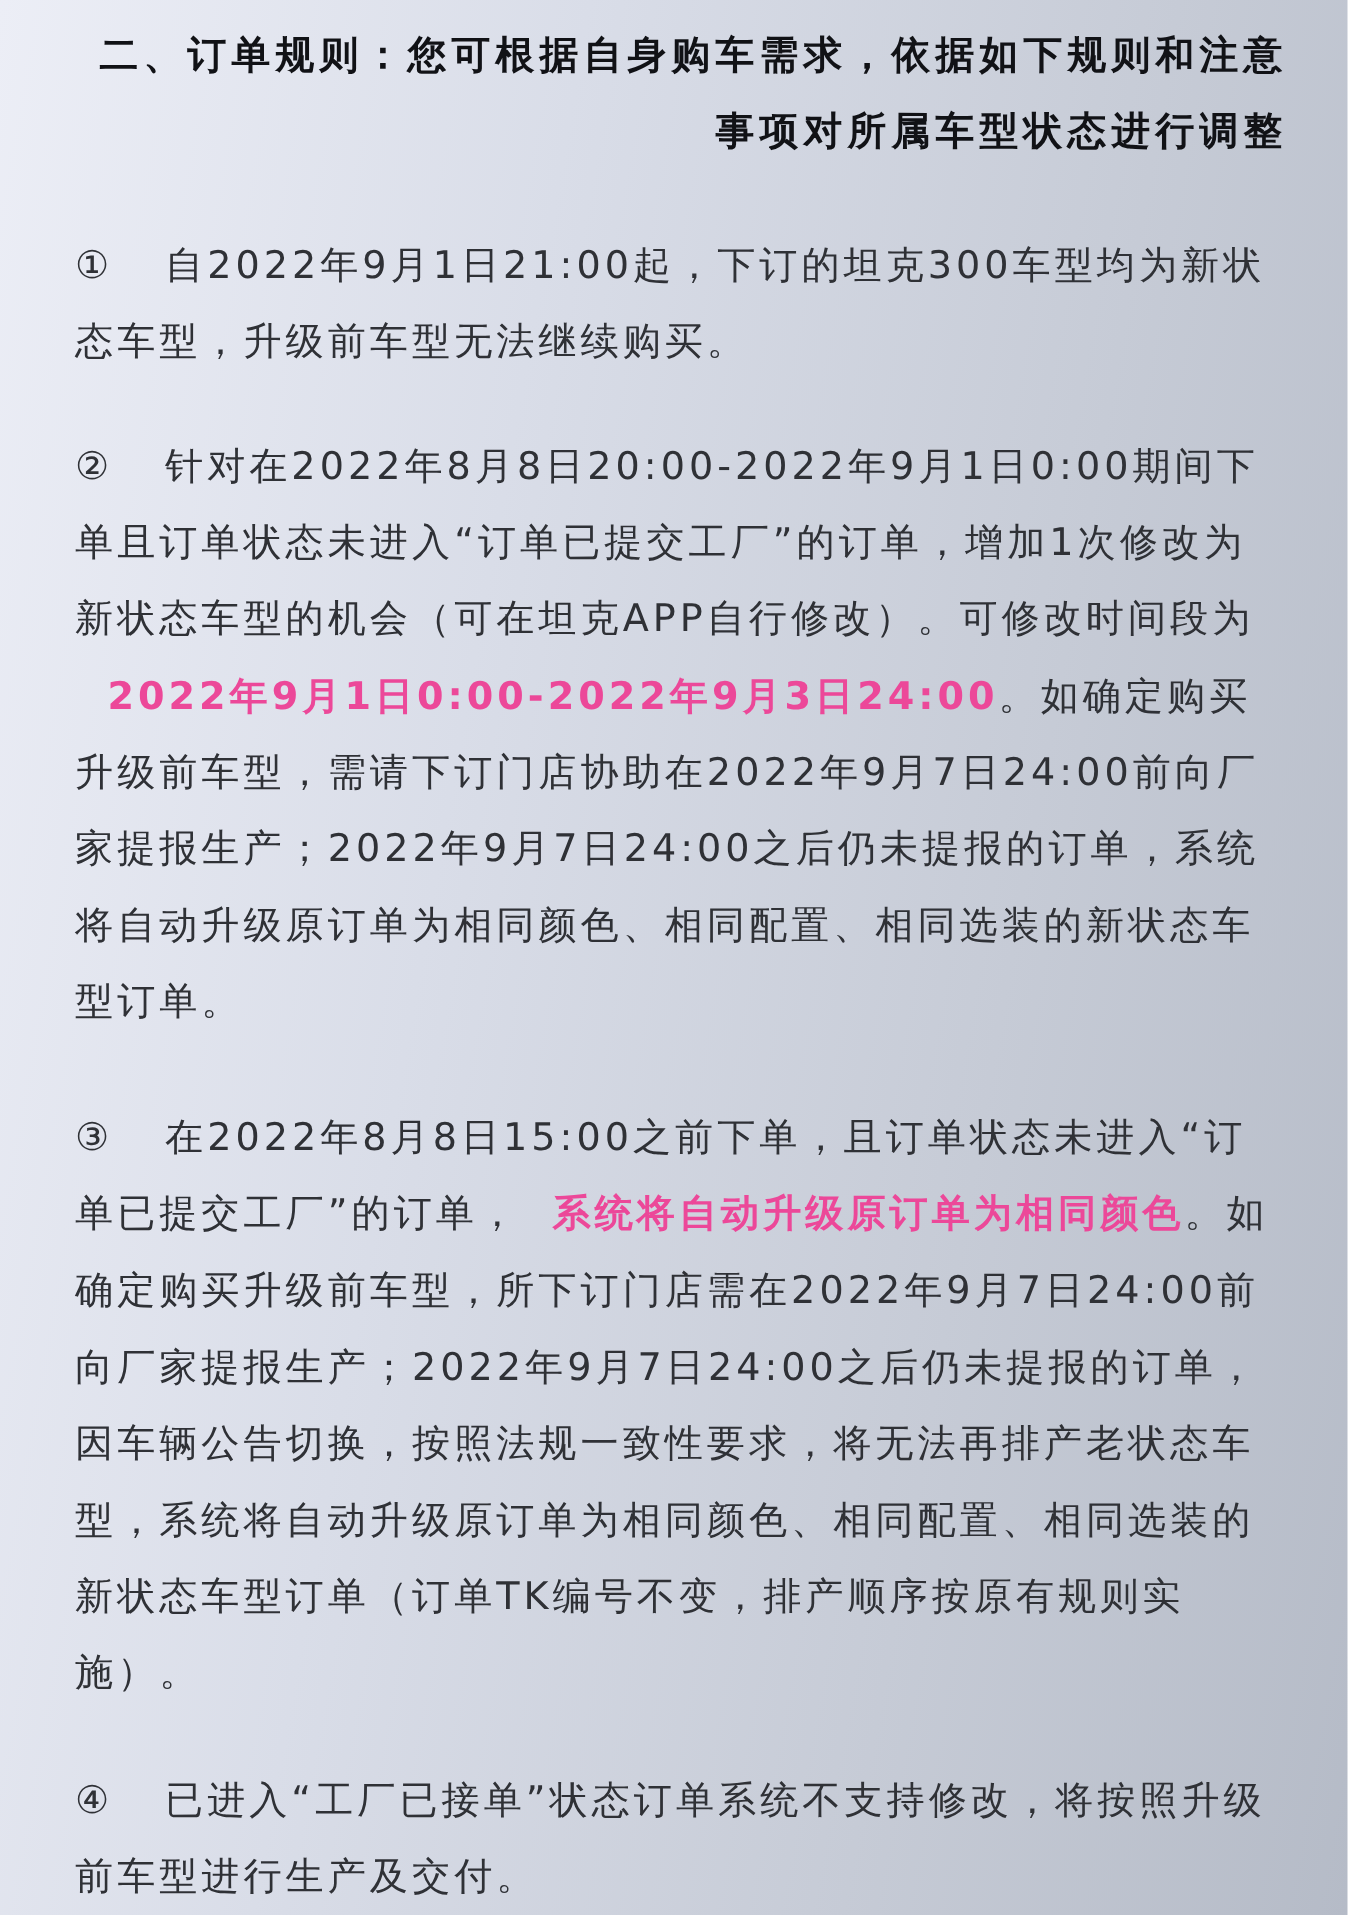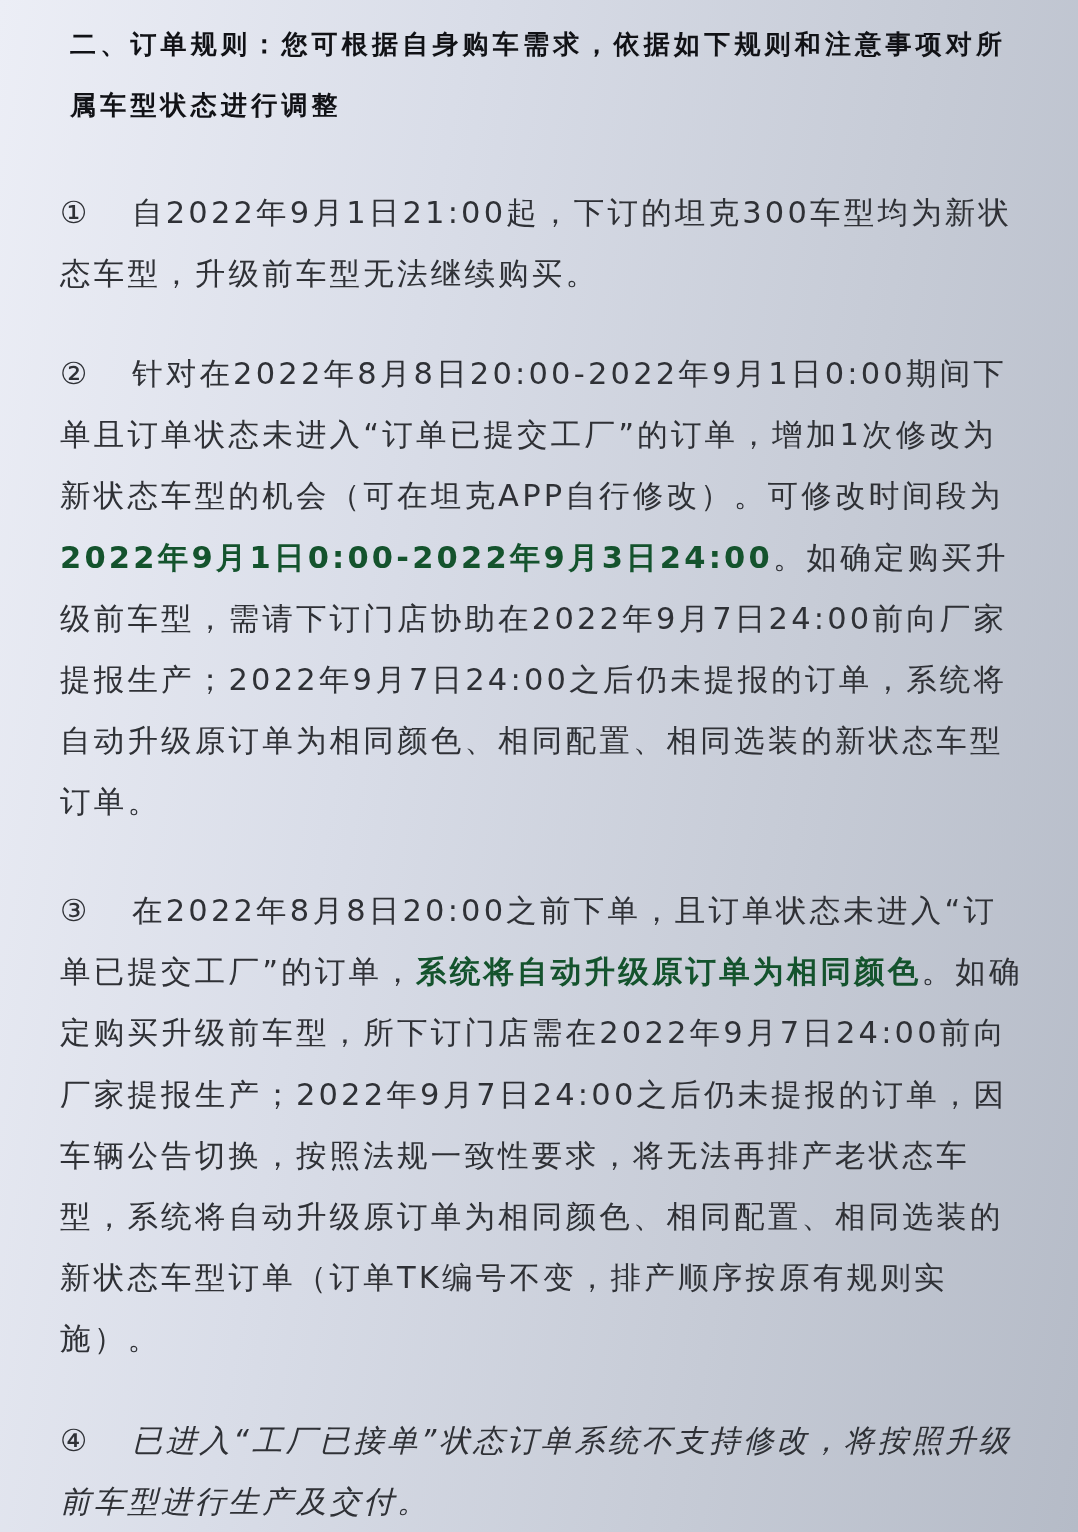--- a/index.html
+++ b/index.html
@@ -19,65 +19,67 @@
       position: absolute;
       left: 0;
       top: 0;
       width: 1078px;
     }
     .heading {
       position: absolute;
       left: 70px;
       top: 14px;
       width: 960px;
-      font-size: 26px;
+      font-size: 31px;
       line-height: 61px;
       font-weight: bold;
       color: #111216;
       letter-spacing: 4.2px;
+      text-align: right;
     }
     .rule {
       position: absolute;
       left: 60px;
       width: 965px;
       font-size: 30.5px;
       line-height: 61.2px;
       letter-spacing: 3.2px;
       color: #2f3136;
     }
     .rule .num {
       display: inline-block;
       width: 72px;
       letter-spacing: 0;
     }
     .rule b {
       font-weight: bold;
-      color: #14532d;
+      color: #ec4899;
+      margin-left: 26px;
     }
     #rule-1 { top: 182px; }
     #rule-2 { top: 343px; }
     #rule-3 { top: 880px; }
-    #rule-4 { top: 1410px; font-style: italic; }
+    #rule-4 { top: 1410px; }
   </style>
 </head>
 <body>
 
 <div class="doc">
 
   <div class="heading">二、订单规则：您可根据自身购车需求，依据如下规则和注意事项对所属车型状态进行调整</div>
 
   <div class="rule" id="rule-1">
     <span class="num">①</span><span>自2022年9月1日21:00起，下订的坦克300车型均为新状态车型，升级前车型无法继续购买。</span>
   </div>
 
   <div class="rule" id="rule-2">
     <span class="num">②</span><span>针对在2022年8月8日20:00-2022年9月1日0:00期间下单且订单状态未进入“订单已提交工厂”的订单，增加1次修改为新状态车型的机会（可在坦克APP自行修改）。可修改时间段为</span><b>2022年9月1日0:00-2022年9月3日24:00</b><span>。如确定购买升级前车型，需请下订门店协助在2022年9月7日24:00前向厂家提报生产；2022年9月7日24:00之后仍未提报的订单，系统将自动升级原订单为相同颜色、相同配置、相同选装的新状态车型订单。</span>
   </div>
 
   <div class="rule" id="rule-3">
-    <span class="num">③</span><span>在2022年8月8日20:00之前下单，且订单状态未进入“订单已提交工厂”的订单，</span><b>系统将自动升级原订单为相同颜色</b><span>。如确定购买升级前车型，所下订门店需在2022年9月7日24:00前向厂家提报生产；2022年9月7日24:00之后仍未提报的订单，因车辆公告切换，按照法规一致性要求，将无法再排产老状态车型，系统将自动升级原订单为相同颜色、相同配置、相同选装的新状态车型订单（订单TK编号不变，排产顺序按原有规则实施）。</span>
+    <span class="num">③</span><span>在2022年8月8日15:00之前下单，且订单状态未进入“订单已提交工厂”的订单，</span><b>系统将自动升级原订单为相同颜色</b><span>。如确定购买升级前车型，所下订门店需在2022年9月7日24:00前向厂家提报生产；2022年9月7日24:00之后仍未提报的订单，因车辆公告切换，按照法规一致性要求，将无法再排产老状态车型，系统将自动升级原订单为相同颜色、相同配置、相同选装的新状态车型订单（订单TK编号不变，排产顺序按原有规则实施）。</span>
   </div>
 
   <div class="rule" id="rule-4">
     <span class="num">④</span><span>已进入“工厂已接单”状态订单系统不支持修改，将按照升级前车型进行生产及交付。</span>
   </div>
 
 </div>
 
 </body></html>

